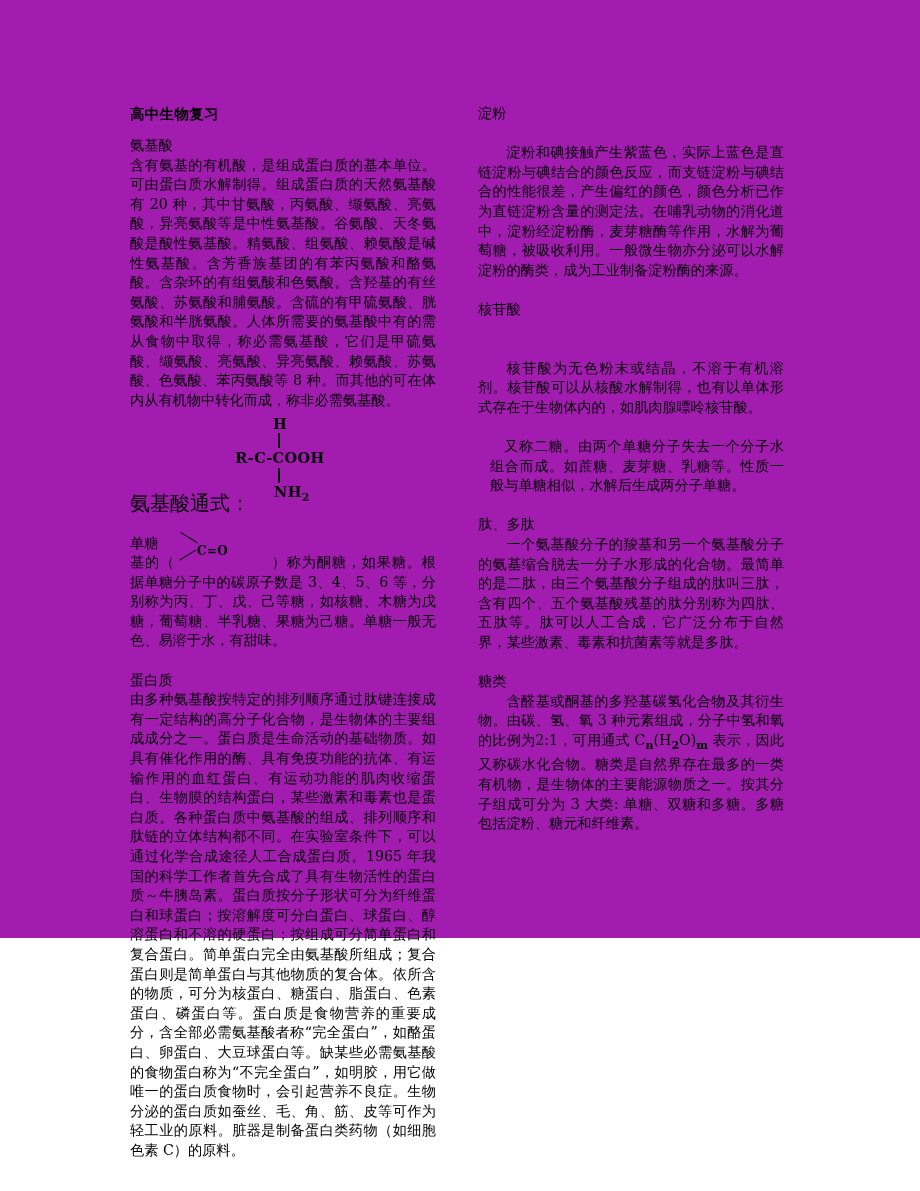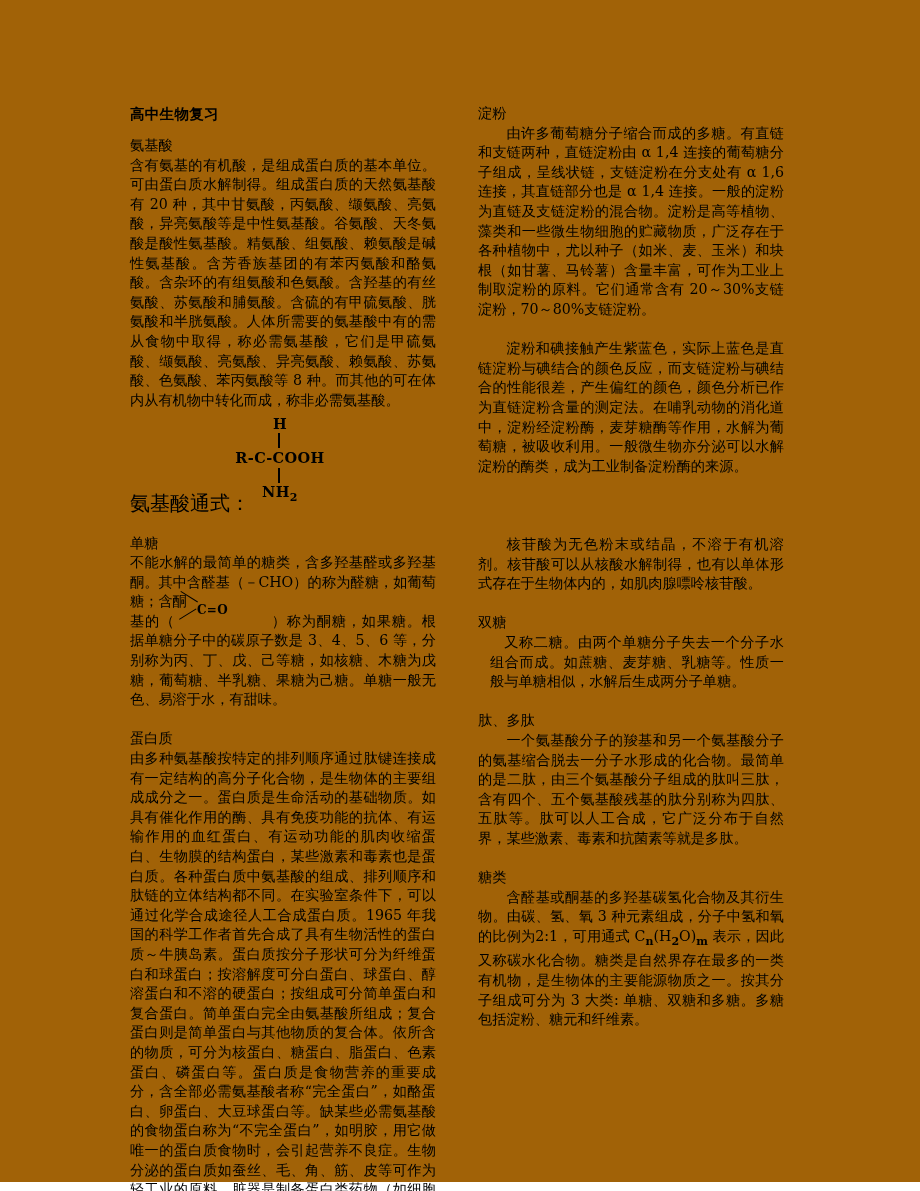--- a/index.html
+++ b/index.html
@@ -10,22 +10,22 @@
   body {
     width: 920px;
     height: 1191px;
     font-family: "DejaVu Serif", "Liberation Serif", serif;
     color: #000000;
     overflow: hidden;
   }
   .page {
     position: relative;
     width: 920px;
-    height: 1182px;
-    background: #a16207;
+    height: 938px;
+    background: #a21caf;
     box-sizing: border-box;
   }
   .doc-title {
     position: absolute;
     left: 130px;
     top: 104px;
     font-size: 14.5px;
     font-weight: bold;
     letter-spacing: 0.3px;
     line-height: 20px;
@@ -68,21 +68,21 @@
     text-align: center;
     font-family: "DejaVu Serif", "Liberation Serif", serif;
     font-weight: bold;
     font-size: 14.5px;
     letter-spacing: 0.4px;
   }
   .f-top   { position: absolute; left: 60px; top: 0px;  width: 180px; }
   .f-bond1 { position: absolute; left: 148px; top: 19px; width: 1.5px; height: 15px; background: #000; }
   .f-mid   { position: absolute; left: 60px; top: 34px; width: 180px; }
   .f-bond2 { position: absolute; left: 148px; top: 54px; width: 1.5px; height: 15px; background: #000; }
-  .f-bot   { position: absolute; left: 60px; top: 68px; width: 180px; }
+  .f-bot   { position: absolute; left: 72px; top: 68px; width: 180px; }
   .sub {
     font-size: 11px;
     vertical-align: sub;
     font-weight: bold;
   }
 
   .aa-general {
     position: relative;
     margin-top: -24px;
     font-size: 20px;
@@ -145,46 +145,44 @@
       <div class="f-line f-mid">R-C-COOH</div>
       <div class="f-bond2"></div>
       <div class="f-line f-bot"><span>NH</span><span class="sub">2</span></div>
     </div>
 
     <div class="para aa-general">氨基酸通式：</div>
 
     <div class="gap"></div>
 
     <div class="heading">单糖</div>
-    <div class="para">不能水解的最简单的糖类，含多羟基醛或多羟基酮。其中含醛基（－CHO）的称为醛糖，如葡萄糖；含酮</div>
     <div class="para"><span>基的（</span><span class="ketone-wrap"><span class="ketone-slash-up"></span><span class="ketone-slash-dn"></span><span class="ketone-co">C=O</span></span><span>）称为酮糖，如果糖。根据单糖分子中的碳原子数是 3、4、5、6 等，分别称为丙、丁、戊、己等糖，如核糖、木糖为戊糖，葡萄糖、半乳糖、果糖为己糖。单糖一般无色、易溶于水，有甜味。</span></div>
 
     <div class="gap"></div>
 
     <div class="heading">蛋白质</div>
     <div class="para">由多种氨基酸按特定的排列顺序通过肽键连接成有一定结构的高分子化合物，是生物体的主要组成成分之一。蛋白质是生命活动的基础物质。如具有催化作用的酶、具有免疫功能的抗体、有运输作用的血红蛋白、有运动功能的肌肉收缩蛋白、生物膜的结构蛋白，某些激素和毒素也是蛋白质。各种蛋白质中氨基酸的组成、排列顺序和肽链的立体结构都不同。在实验室条件下，可以通过化学合成途径人工合成蛋白质。1965 年我国的科学工作者首先合成了具有生物活性的蛋白质～牛胰岛素。蛋白质按分子形状可分为纤维蛋白和球蛋白；按溶解度可分白蛋白、球蛋白、醇溶蛋白和不溶的硬蛋白；按组成可分简单蛋白和复合蛋白。简单蛋白完全由氨基酸所组成；复合蛋白则是简单蛋白与其他物质的复合体。依所含的物质，可分为核蛋白、糖蛋白、脂蛋白、色素蛋白、磷蛋白等。蛋白质是食物营养的重要成分，含全部必需氨基酸者称“完全蛋白”，如酪蛋白、卵蛋白、大豆球蛋白等。缺某些必需氨基酸的食物蛋白称为“不完全蛋白”，如明胶，用它做唯一的蛋白质食物时，会引起营养不良症。生物分泌的蛋白质如蚕丝、毛、角、筋、皮等可作为轻工业的原料。脏器是制备蛋白类药物（如细胞色素 C）的原料。</div>
 
   </div>
 
   <div class="col col-right">
 
     <div class="heading">淀粉</div>
-    <div class="para indent">由许多葡萄糖分子缩合而成的多糖。有直链和支链两种，直链淀粉由 α 1,4 连接的葡萄糖分子组成，呈线状链，支链淀粉在分支处有 α 1,6 连接，其直链部分也是 α 1,4 连接。一般的淀粉为直链及支链淀粉的混合物。淀粉是高等植物、藻类和一些微生物细胞的贮藏物质，广泛存在于各种植物中，尤以种子（如米、麦、玉米）和块根（如甘薯、马铃薯）含量丰富，可作为工业上制取淀粉的原料。它们通常含有 20～30%支链淀粉，70～80%支链淀粉。</div>
     <div class="gap"></div>
     <div class="para indent">淀粉和碘接触产生紫蓝色，实际上蓝色是直链淀粉与碘结合的颜色反应，而支链淀粉与碘结合的性能很差，产生偏红的颜色，颜色分析已作为直链淀粉含量的测定法。在哺乳动物的消化道中，淀粉经淀粉酶，麦芽糖酶等作用，水解为葡萄糖，被吸收利用。一般微生物亦分泌可以水解淀粉的酶类，成为工业制备淀粉酶的来源。</div>
 
     <div class="gap"></div>
 
+    <div class="heading">核苷酸</div>
     <div class="gap"></div>
     <div class="gap"></div>
     <div class="para indent">核苷酸为无色粉末或结晶，不溶于有机溶剂。核苷酸可以从核酸水解制得，也有以单体形式存在于生物体内的，如肌肉腺嘌呤核苷酸。</div>
 
     <div class="gap"></div>
 
-    <div class="heading">双糖</div>
     <div class="para indent1">又称二糖。由两个单糖分子失去一个分子水组合而成。如蔗糖、麦芽糖、乳糖等。性质一般与单糖相似，水解后生成两分子单糖。</div>
 
     <div class="gap"></div>
 
     <div class="heading">肽、多肽</div>
     <div class="para indent">一个氨基酸分子的羧基和另一个氨基酸分子的氨基缩合脱去一分子水形成的化合物。最简单的是二肽，由三个氨基酸分子组成的肽叫三肽，含有四个、五个氨基酸残基的肽分别称为四肽、五肽等。肽可以人工合成，它广泛分布于自然界，某些激素、毒素和抗菌素等就是多肽。</div>
 
     <div class="gap"></div>
 
     <div class="heading">糖类</div>

